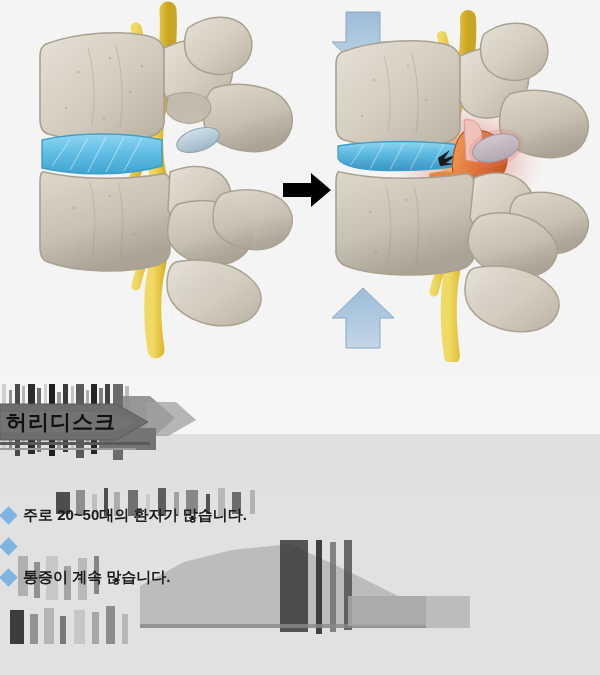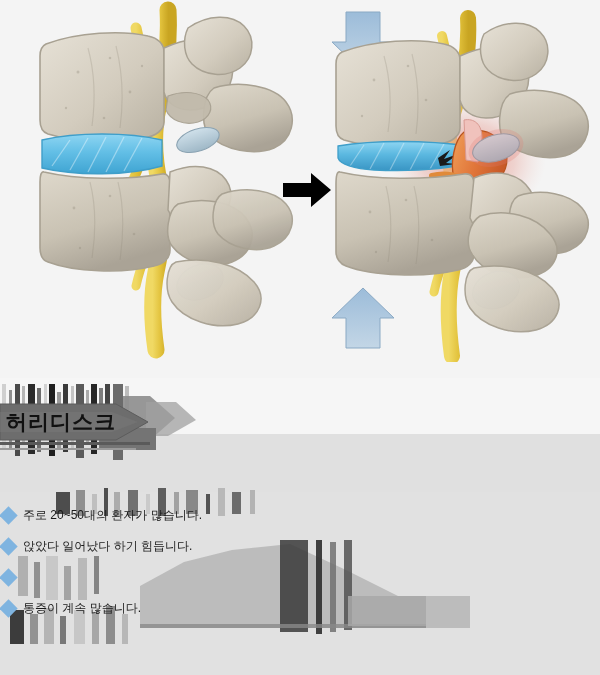--- a/index.html
+++ b/index.html
@@ -31,21 +31,21 @@
     position:absolute;left:6px;top:408px;z-index:8;
     font-size:21px;font-weight:bold;color:#111;letter-spacing:1px;
     white-space:nowrap;
   }
 
   
   .bullets{position:absolute;left:0;top:500px;width:600px;z-index:5;}
   .bullet-row{position:relative;height:31px;display:flex;align-items:center;}
   .dia{width:13px;height:13px;margin-left:2px;margin-right:8px;flex:0 0 auto;
        background:#7fb4e0;transform:rotate(45deg);}
-  .btxt{font-size:12px;color:#1a1a1a;white-space:nowrap;font-weight:normal;}
+  .btxt{font-size:15px;color:#1a1a1a;white-space:nowrap;font-weight:bold;}
 
   
   .glitch{position:absolute;pointer-events:none;}
   .smear{position:absolute;pointer-events:none;}
   .wedge{position:absolute;pointer-events:none;}
 </style>
 </head>
 <body>
 
 <div class="stage">
@@ -296,24 +296,20 @@
     <path d="M0 6 L116 6 L148 24 L116 42 L0 42 Z" fill="#6d6d6d"></path>
     <path d="M0 6 L116 6 L148 24 L116 42 L0 42 Z" fill="none" stroke="#5c5c5c" stroke-width="1"></path>
     <path d="M0 34 L112 34 L138 24 L112 14 L0 14 Z" fill="#7a7a7a" opacity="0.45"></path>
   </svg>
   <div class="banner-title">허리디스크</div>
 
   <div class="bullets">
     <div class="bullet-row">
       <span class="dia"></span>
       <span class="btxt">주로 20~50대의 환자가 많습니다.</span>
-    </div>
-    <div class="bullet-row">
-      <span class="dia"></span>
-      <span class="btxt">앉았다 일어났다 하기 힘듭니다.</span>
     </div>
     <div class="bullet-row">
       <span class="dia"></span>
     </div>
     <div class="bullet-row">
       <span class="dia"></span>
       <span class="btxt">통증이 계속 많습니다.</span>
     </div>
   </div>
 

